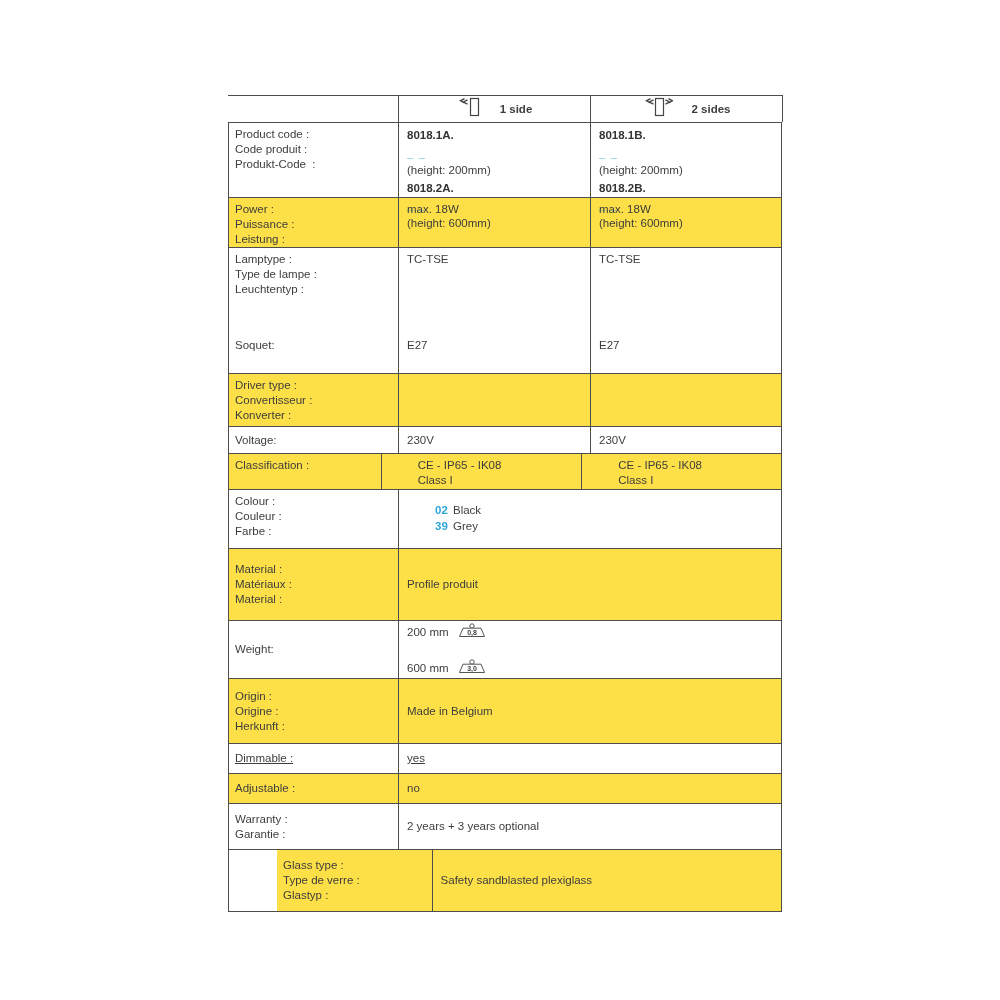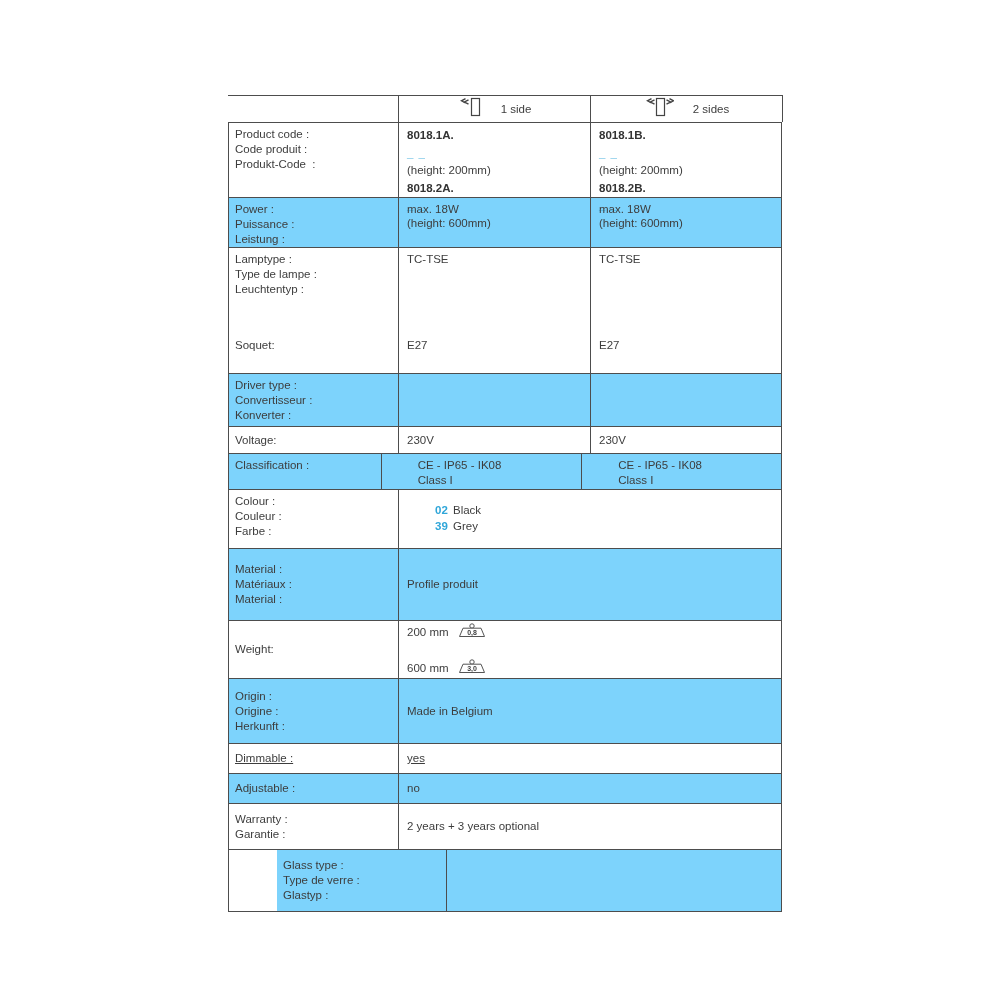--- a/index.html
+++ b/index.html
@@ -6,28 +6,28 @@
   html,body { background:#ffffff; }
   .page { position:relative; width:1000px; height:1000px; background:#fff; overflow:hidden;
           font-family:"Liberation Sans", sans-serif; }
   .spec-table { position:absolute; left:228px; top:95px; width:555px;
                 font-size:11.5px; line-height:15px; color:#3d3d3d; }
 
   
   .thead { display:flex; height:27px; border-top:1px solid #4d4d4d; border-right:1px solid #4d4d4d; }
   .th-spacer { width:170px; }
   .th { width:192px; border-left:1px solid #4d4d4d; display:flex; align-items:center;
-        justify-content:center; gap:19px; }
+        justify-content:center; gap:19px;font-weight:bold; }
   .th:last-child { width:192px; }
 
   
   .tbody { border:1px solid #4d4d4d; width:554px; }
   .row { display:flex; border-bottom:1px solid #4d4d4d; background:#fff; }
   .row:last-child { border-bottom:none; }
-  .row.grey { background:#7dd3fc; }
+  .row.grey { background:#fde047; }
 
   .cell { display:flex; flex-direction:column; }
   .label { width:170px; border-right:1px solid #4d4d4d; padding:4px 6px; }
   .val   { width:192px; padding:4px 8px; }
   .val.mid1 { border-right:1px solid #4d4d4d; }
   .val.last { width:190px; }
   .span  { width:382px; padding:4px 8px; }
   .label span, .val span { display:block; }
 
   .vmid { justify-content:center; }
@@ -309,17 +309,20 @@
           <span>2 years + 3 years optional</span>
         </div>
       </div>
 
       <div class="row r-glass grey">
         <div class="cell label vmid">
           <span>Glass type :</span>
           <span>Type de verre :</span>
           <span>Glastyp :</span>
         </div>
+        <div class="cell span vmid">
+          <span>Safety sandblasted plexiglass</span>
+        </div>
       </div>
 
     </div>
   </div>
 </div>
 
 </body></html>

